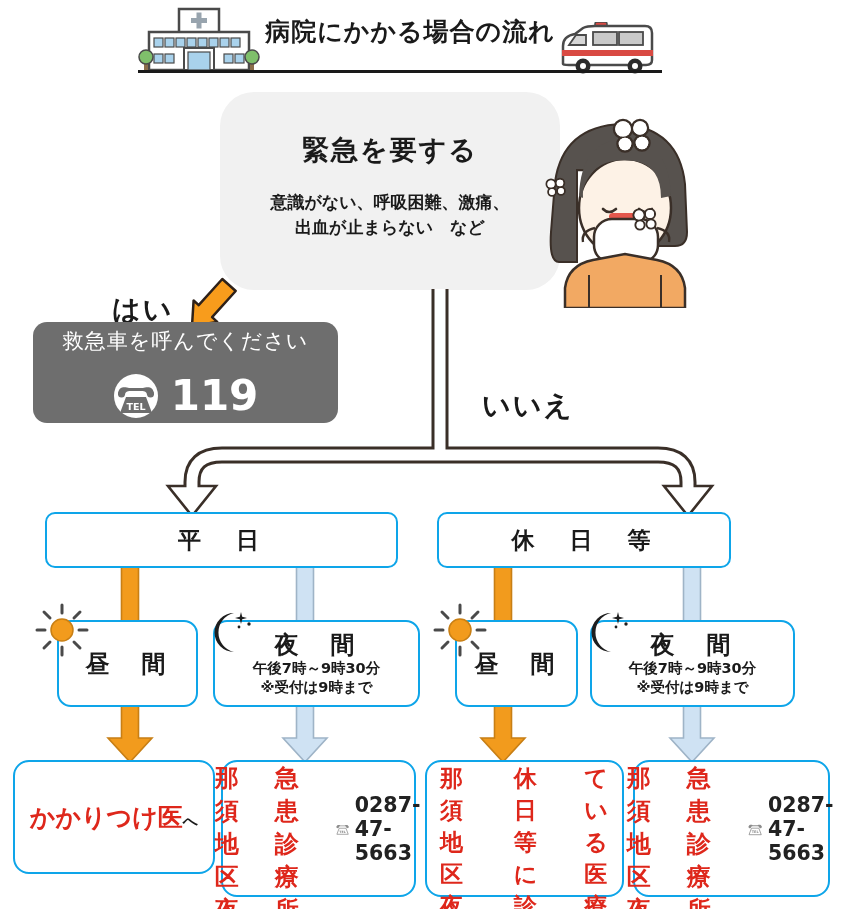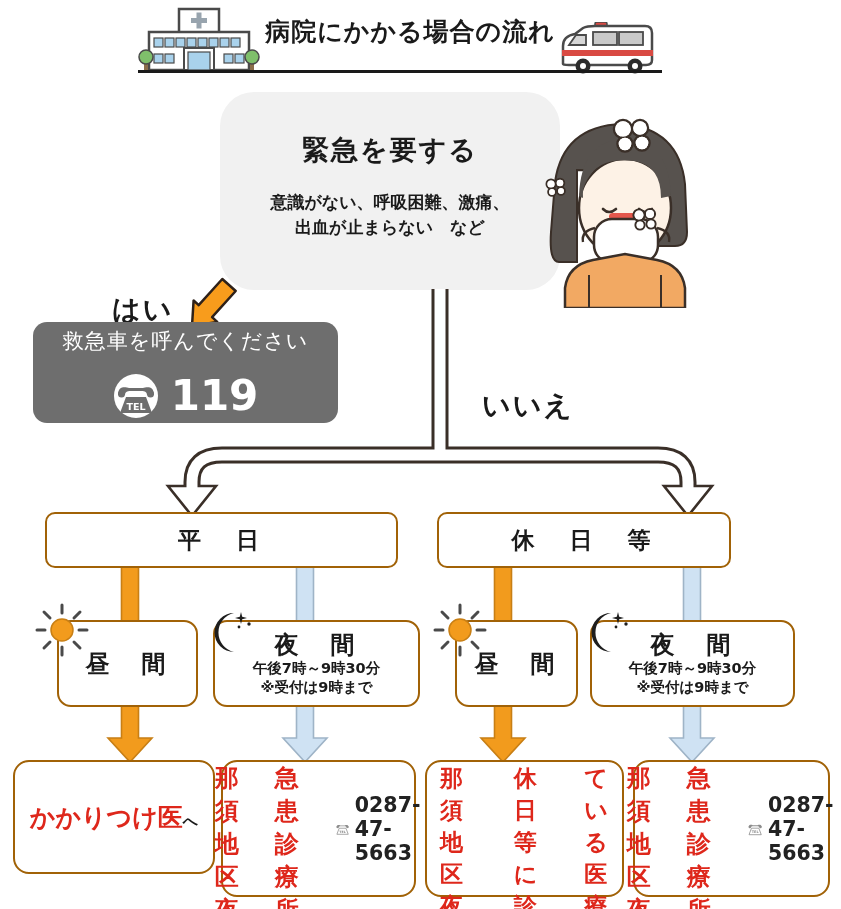--- a/index.html
+++ b/index.html
@@ -17,21 +17,21 @@
   .bubble-heading{font-size:27px;font-weight:700;text-align:center;margin-top:40px;letter-spacing:2px;}
   .bubble-sub{font-size:17px;font-weight:600;text-align:center;line-height:25px;margin-top:22px;}
   
   .branch-label{font-size:28px;font-weight:700;letter-spacing:2px;margin-top:33px;}
   
   .emg-box{background:#6e6e6e;border-radius:14px;display:flex;flex-direction:column;align-items:center;justify-content:center;gap:18px;}
   .emg-msg{color:#fff;font-size:21px;letter-spacing:1px;}
   .emg-row{display:flex;align-items:center;gap:12px;}
   .emg-number{color:#fff;font-size:42px;font-weight:700;line-height:46px;}
   
-  .wbox{background:#fff;border:2px solid #a16207;box-sizing:border-box;}
+  .wbox{background:#fff;border:2px solid #0ea5e9;box-sizing:border-box;}
   .day-box{border-radius:10px;display:flex;align-items:center;justify-content:center;font-size:23px;font-weight:600;letter-spacing:6px;}
   .time-box{border-radius:14px;display:flex;flex-direction:column;align-items:center;justify-content:center;text-align:center;}
   .time-main{font-size:24px;font-weight:600;letter-spacing:4px;line-height:28px;}
   .time-sub{font-size:14.5px;font-weight:600;line-height:19px;}
   .dest-box{border-radius:16px;display:flex;flex-direction:row;justify-content:center;gap:36px;}
   .red{color:#de271b;font-weight:700;}
   .dest-big{font-size:24px;line-height:33px;}
   .dest-suffix{color:#1a1a1a;font-size:15px;font-weight:600;}
   .dest-note{color:#1a1a1a;font-size:13px;font-weight:600;}
   .dest-center{align-items:center;text-align:center;}

